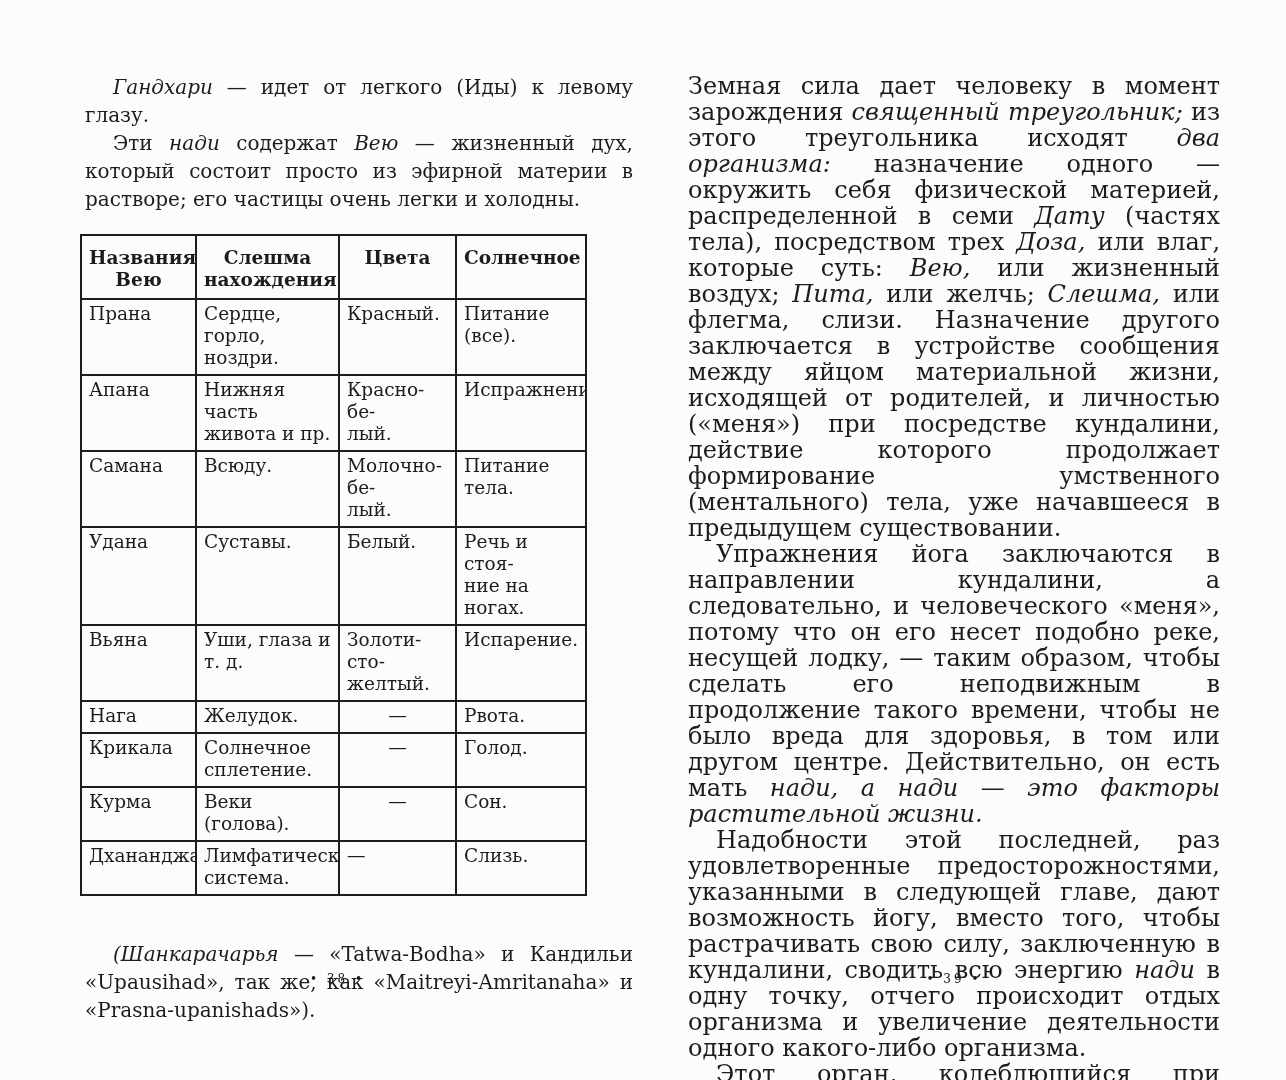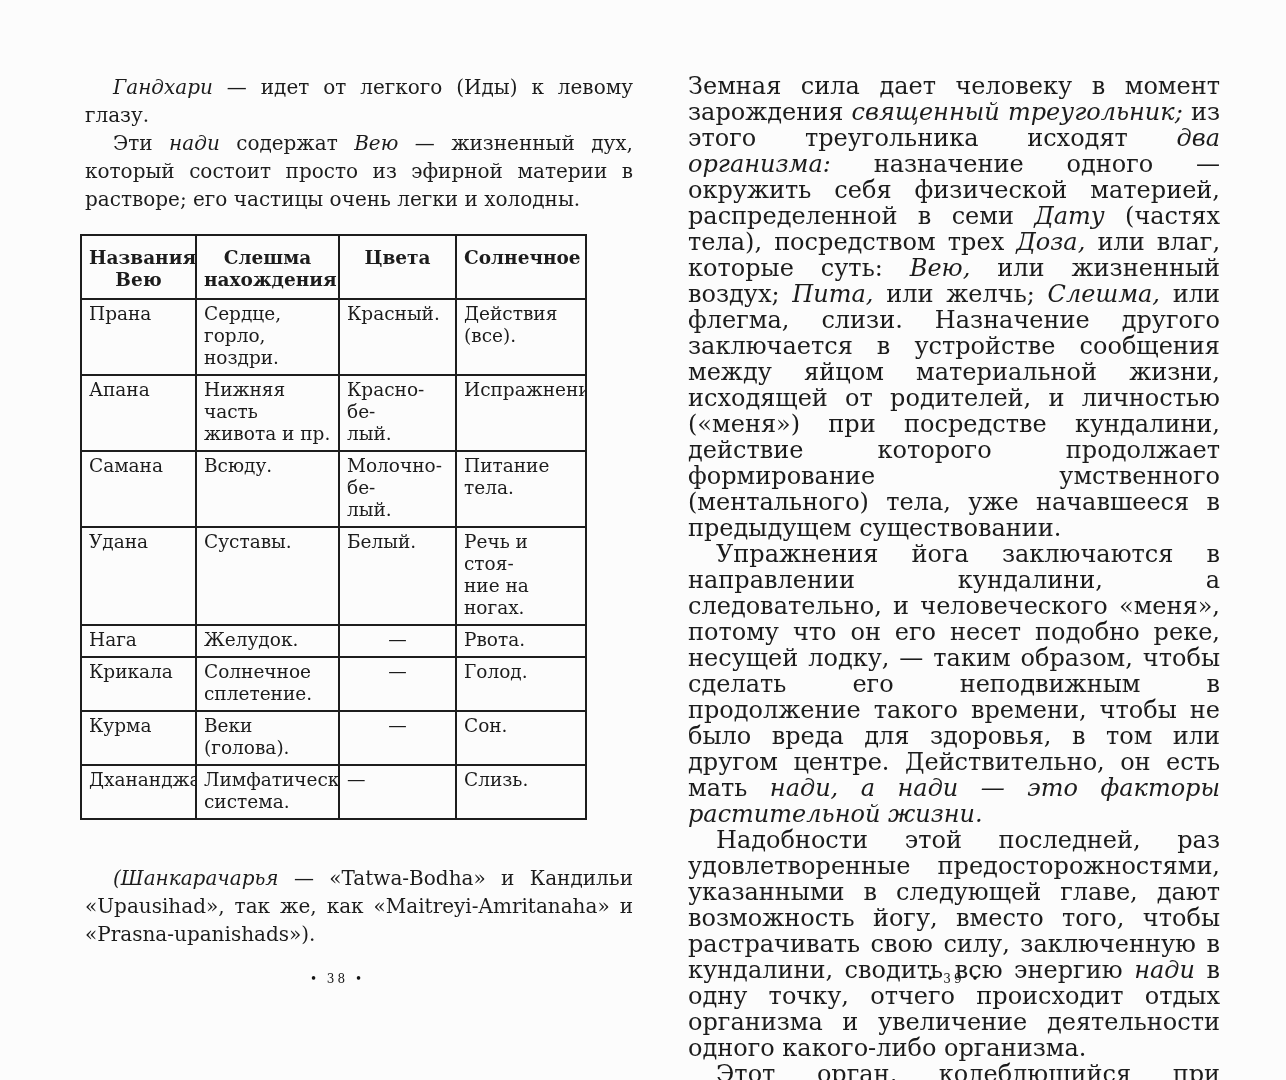--- a/index.html
+++ b/index.html
@@ -92,21 +92,21 @@
           <th>Цвета</th>
           <th>Солнечное</th>
         </tr>
       </thead>
       <tbody>
         <tr>
           <td>Прана</td>
           <td>Сердце, горло,
 ноздри.</td>
           <td>Красный.</td>
-          <td>Действия (все).</td>
+          <td>Питание (все).</td>
         </tr>
         <tr>
           <td>Апана</td>
           <td>Нижняя часть
 живота и пр.</td>
           <td>Красно-бе-
 лый.</td>
           <td>Испражнение.</td>
         </tr>
         <tr>
@@ -115,20 +115,27 @@
           <td>Молочно-бе-
 лый.</td>
           <td>Питание тела.</td>
         </tr>
         <tr>
           <td>Удана</td>
           <td>Суставы.</td>
           <td>Белый.</td>
           <td>Речь и стоя-
 ние на ногах.</td>
+        </tr>
+        <tr>
+          <td>Вьяна</td>
+          <td>Уши, глаза и т. д.</td>
+          <td>Золоти-
+сто-желтый.</td>
+          <td>Испарение.</td>
         </tr>
         <tr>
           <td>Нага</td>
           <td>Желудок.</td>
           <td class="dash-c">—</td>
           <td>Рвота.</td>
         </tr>
         <tr>
           <td>Крикала</td>
           <td>Солнечное

